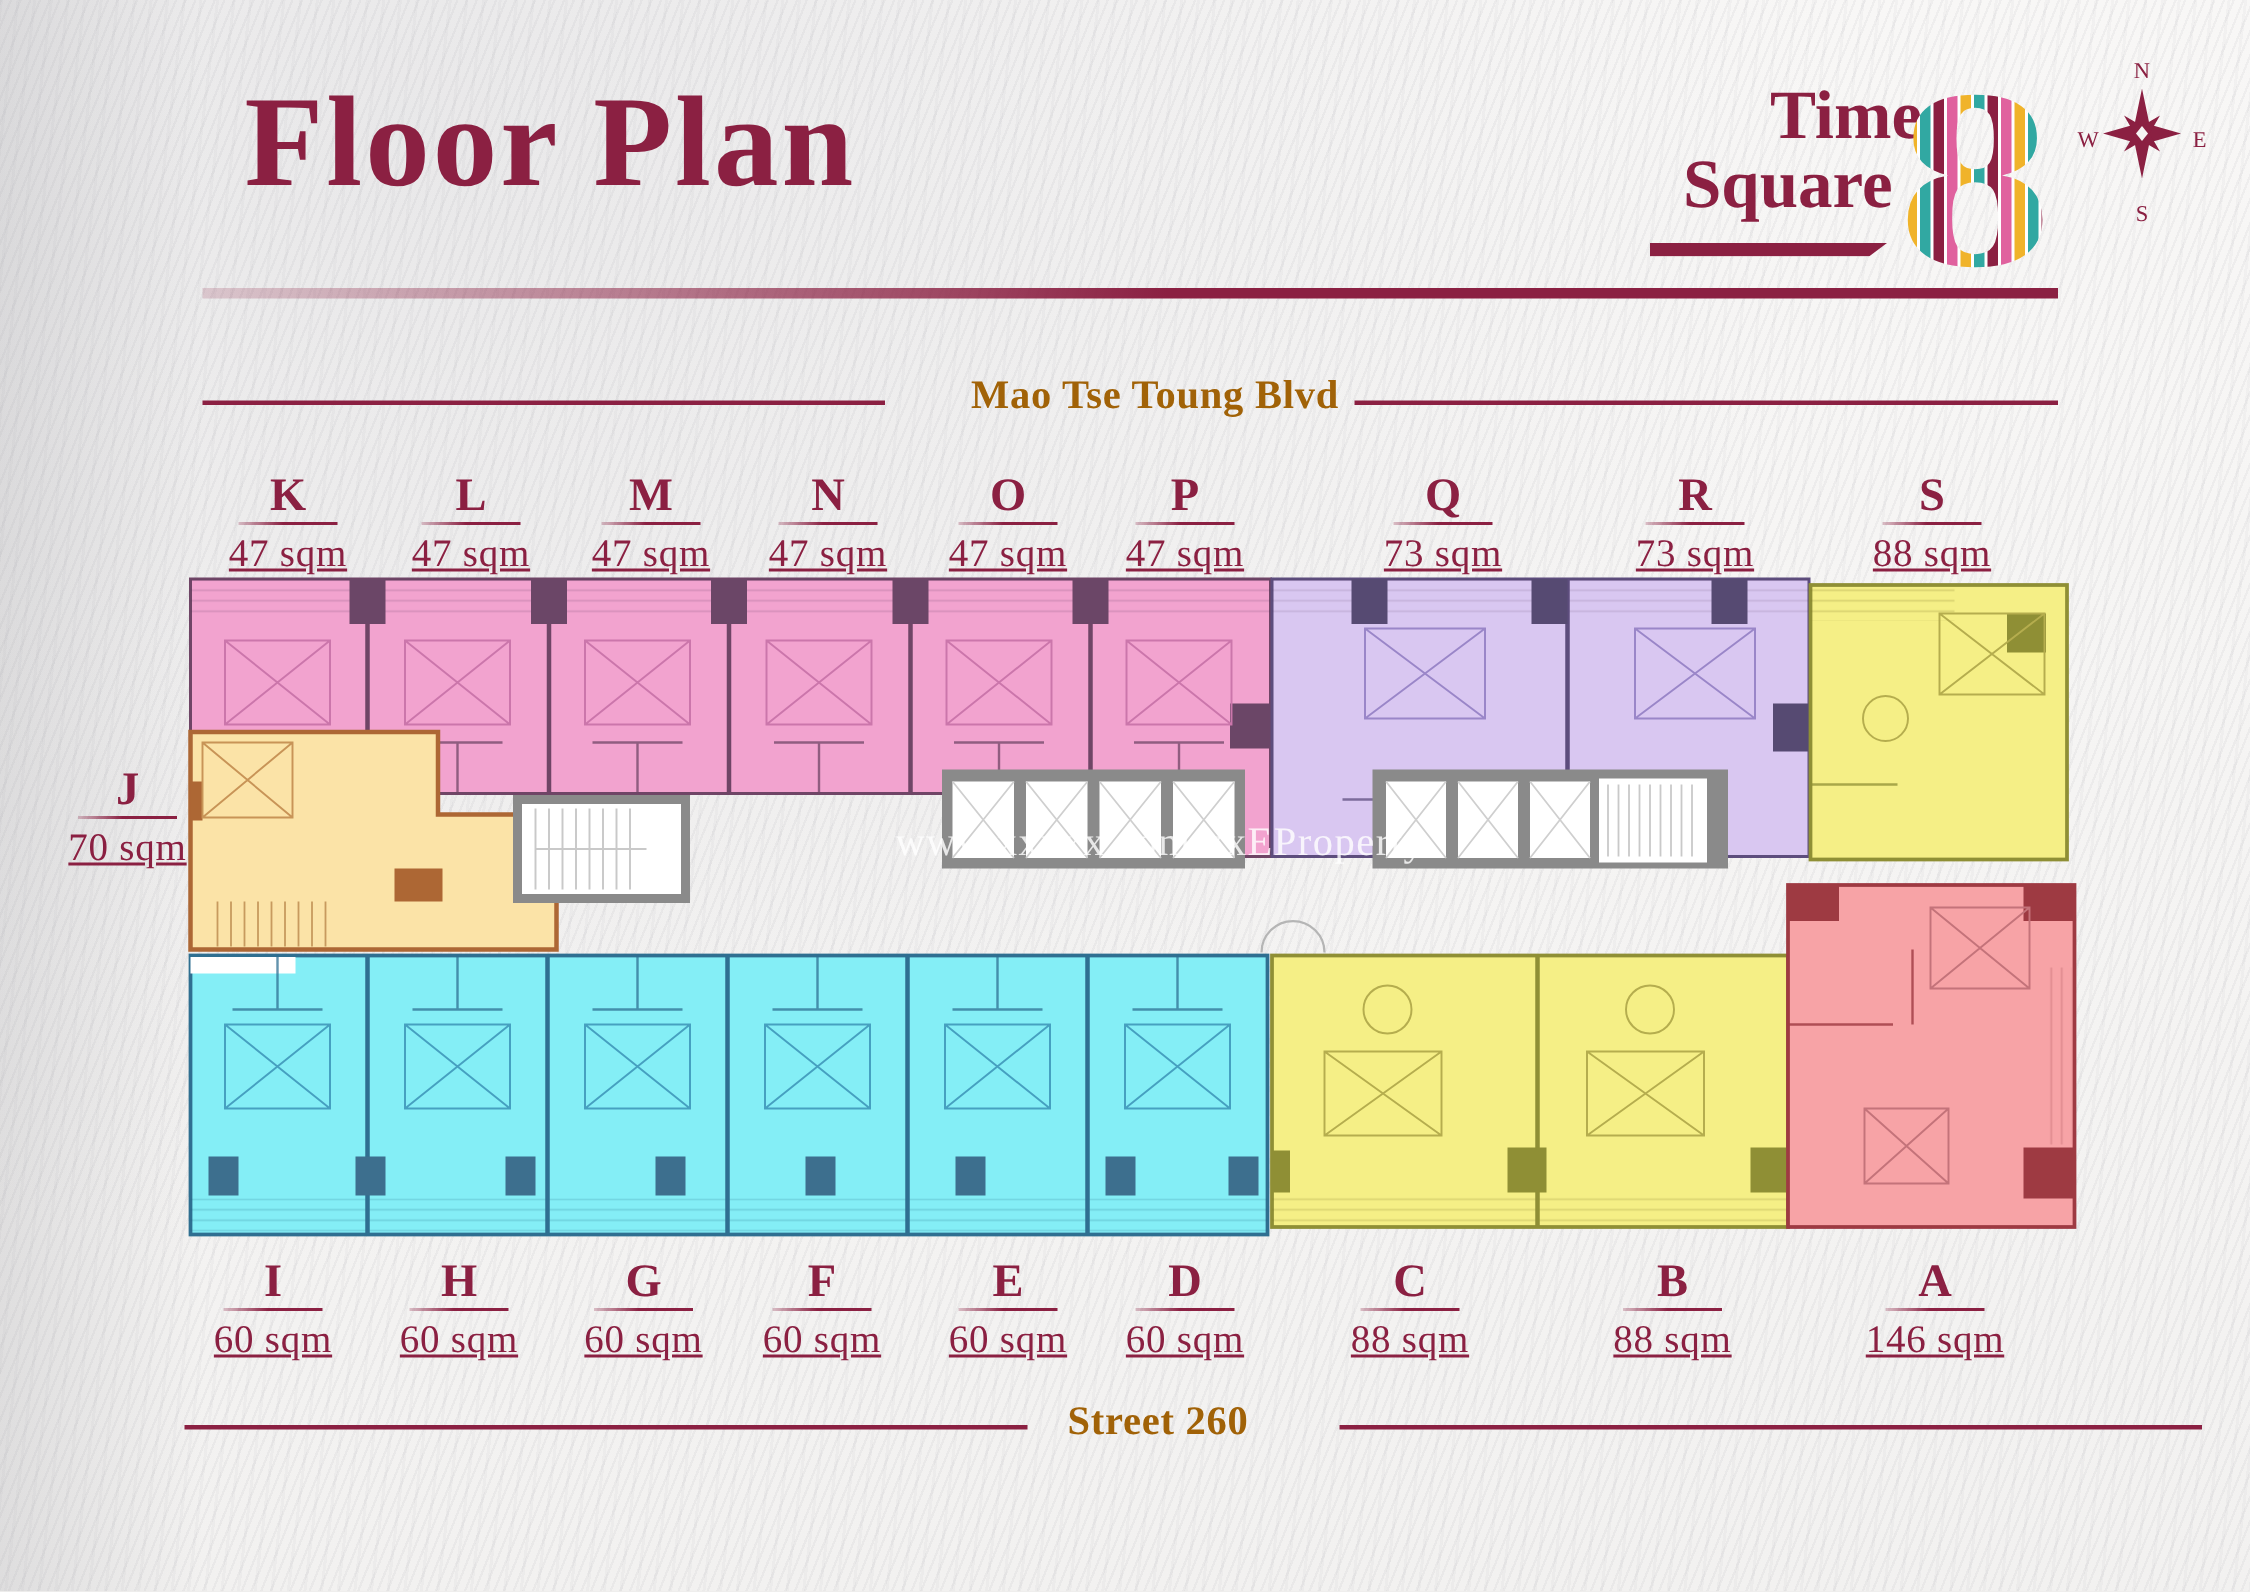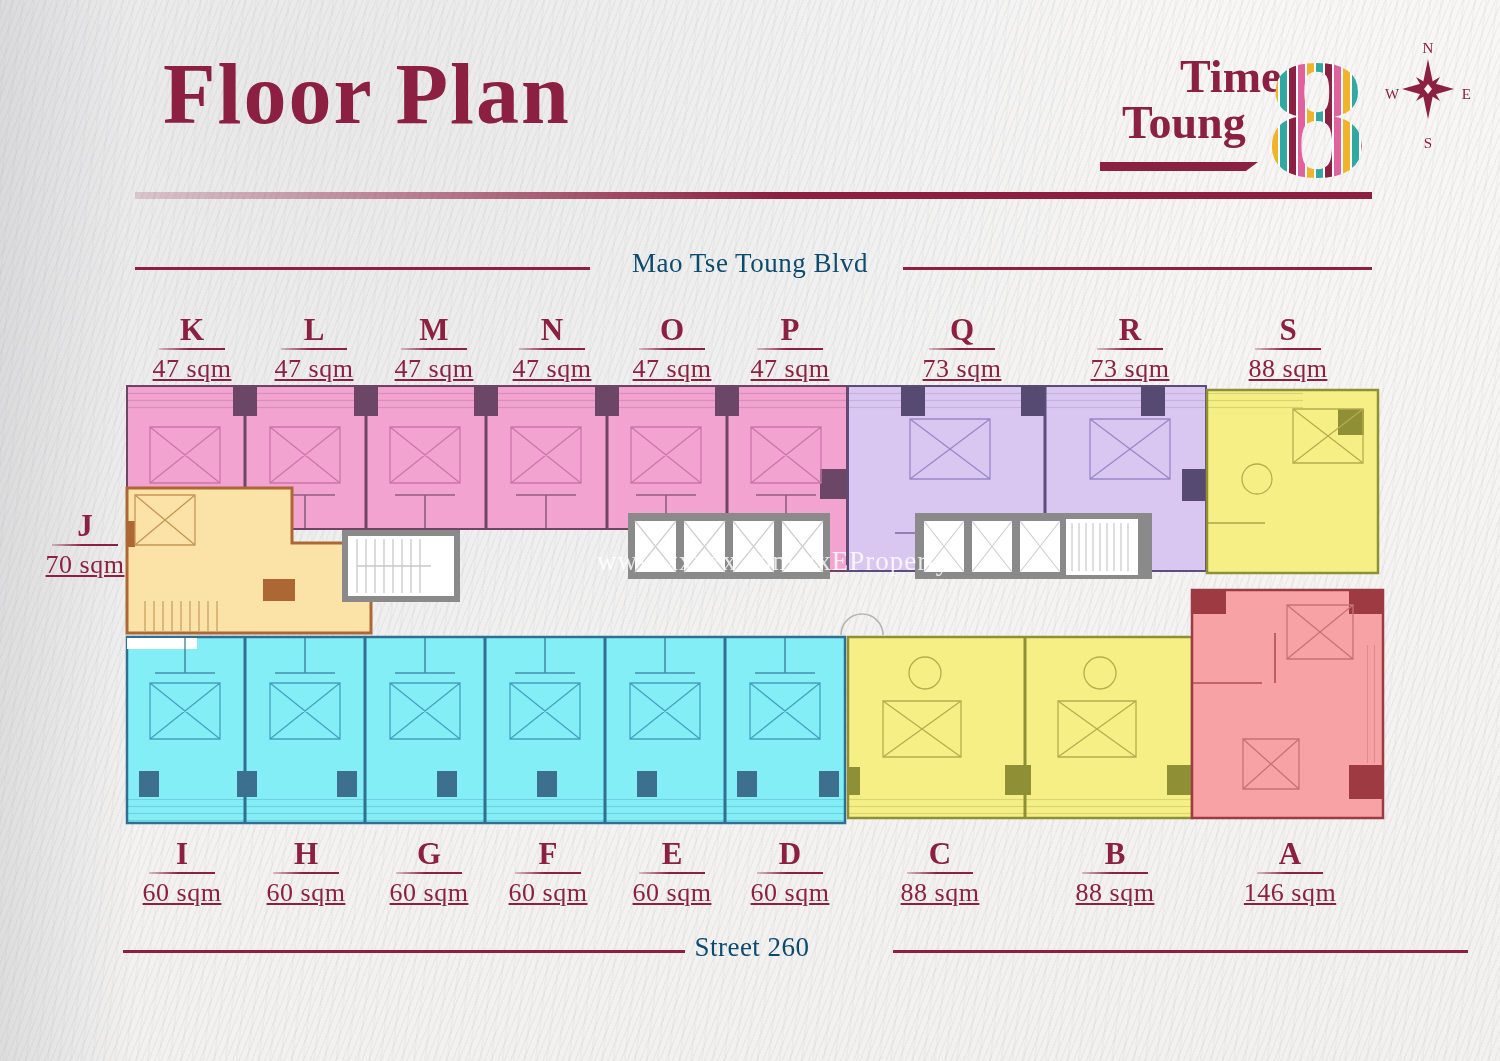--- a/index.html
+++ b/index.html
@@ -42,21 +42,21 @@
   .logo-eight-svg{position:absolute;left:162px;top:-12px;}
   
   #compass{position:absolute;left:1384px;top:40px;width:88px;height:112px;color:#8b2042;font-size:15px;}
   #compass span{position:absolute;}
   .c-n{left:50%;top:0;transform:translateX(-50%);}
   .c-s{left:50%;bottom:0;transform:translateX(-50%);}
   .c-w{left:1px;top:46px;}
   .c-e{right:1px;top:46px;}
   .c-star{position:absolute;left:50%;top:17px;transform:translateX(-50%);}
   
-  .road-label{position:absolute;color:#0c4a6e;font-weight:400;font-size:27px;letter-spacing:.5px;white-space:nowrap;transform:translateX(-50%);}
+  .road-label{position:absolute;color:#a16207;font-weight:700;font-size:27px;letter-spacing:.5px;white-space:nowrap;transform:translateX(-50%);margin-left:20px;}
   .road-line{position:absolute;height:3px;background:#8b2042;}
   
   .ulabel{position:absolute;width:100px;text-align:center;color:#8b2042;}
   .ulabel .letter{font-weight:700;font-size:31px;line-height:32px;}
   .ulabel .rule{width:66px;height:2px;margin:2px auto 4px;background:linear-gradient(90deg,rgba(139,32,66,.25),#8b2042 45%);}
   .ulabel .area{font-size:26px;letter-spacing:.5px;text-decoration:underline;}
   #plan{position:absolute;left:125px;top:383px;}
   #watermark{position:absolute;left:597px;top:546px;font-size:27px;letter-spacing:1px;
              color:rgba(255,255,255,.8);white-space:nowrap;}
 </style>
@@ -68,21 +68,21 @@
   <div id="deco-bl"></div>
   <div id="deco-br"></div>
 
   <h1 id="title" style="margin:0;">
     <span>Floor Plan</span>
   </h1>
   <div id="title-rule"></div>
 
   <div id="logo">
     <span class="logo-time">Time</span>
-    <span class="logo-square">Toung</span>
+    <span class="logo-square">Square</span>
     <div class="logo-bar"></div>
     <svg class="logo-eight-svg" width="110" height="180">
       <defs>
         <pattern id="p8" width="36" height="36" patternUnits="userSpaceOnUse">
           <rect x="0" y="0" width="36" height="36" fill="#ffffff"></rect>
           <rect x="0" y="0" width="7" height="36" fill="#e0619e"></rect>
           <rect x="9" y="0" width="7" height="36" fill="#f0b32a"></rect>
           <rect x="18" y="0" width="7" height="36" fill="#31a8a2"></rect>
           <rect x="27" y="0" width="7" height="36" fill="#8b2042"></rect>
         </pattern>

